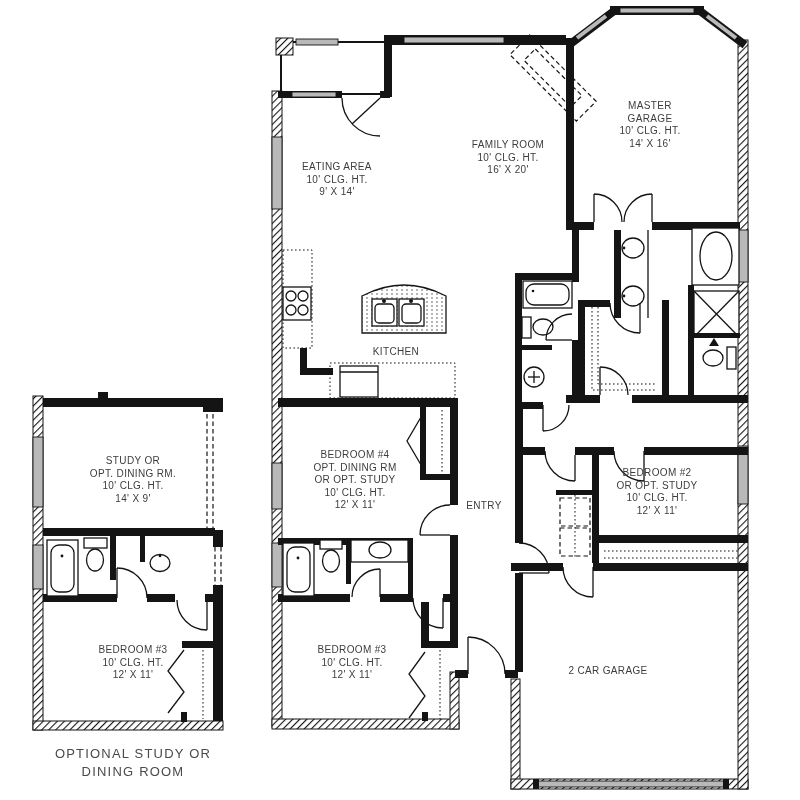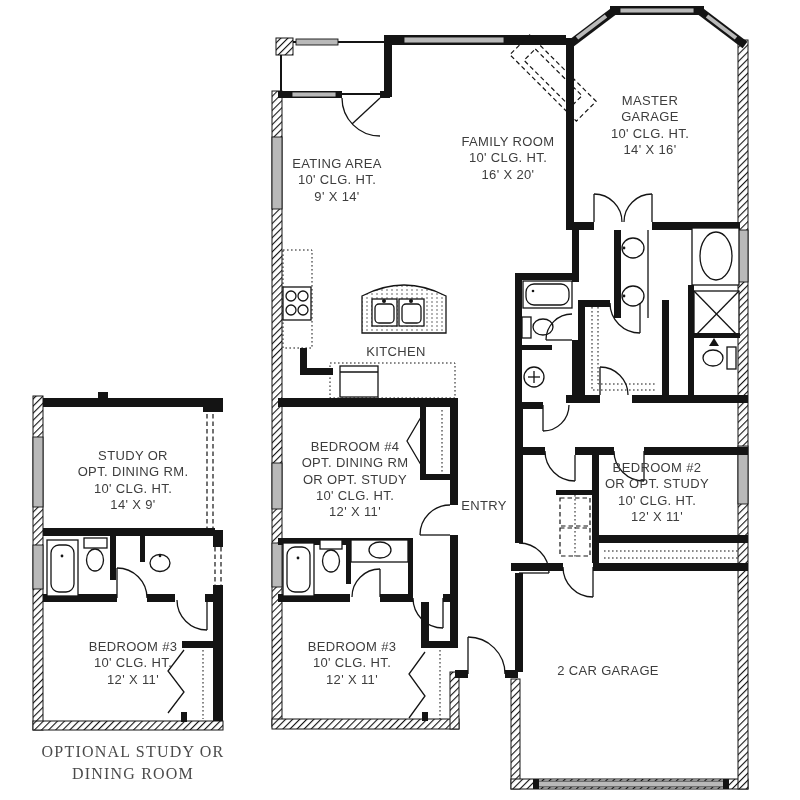--- a/index.html
+++ b/index.html
@@ -15,23 +15,23 @@
   .stage svg{position:absolute;left:0;top:0;}
   .wall{fill:var(--wall);}
   .hx{fill:url(#hatch);stroke:var(--wall);stroke-width:1;}
   .win{fill:var(--window);stroke:var(--wall);stroke-width:.9;}
   .ln{fill:none;stroke:var(--wall);stroke-width:1.3;}
   .lnw{fill:#fff;stroke:var(--wall);stroke-width:1.3;}
   .thin{fill:none;stroke:var(--wall);stroke-width:2;}
   .dot{fill:none;stroke:var(--wall);stroke-width:1;stroke-dasharray:1.6 2.4;}
   .dsh{fill:none;stroke:var(--wall);stroke-width:1.2;stroke-dasharray:4.5 3;}
   .lbl{position:absolute;transform:translate(-50%,-50%);text-align:center;
-       font-size:13px;line-height:1.25;color:var(--label);letter-spacing:.35px;
+       font-size:10px;line-height:1.25;color:var(--label);letter-spacing:.35px;
        white-space:nowrap;}
-  .caption{font-size:16px;letter-spacing:1.2px;color:var(--caption);line-height:1.4;font-family:Liberation Serif, serif;}
+  .caption{font-size:13px;letter-spacing:1.2px;color:var(--caption);line-height:1.4;}
 </style>
 </head>
 <body>
 
 <div class="stage">
 
 <svg width="800" height="800" viewBox="0 0 800 800">
   <defs>
     <pattern id="hatch" width="5" height="5" patternUnits="userSpaceOnUse" patternTransform="rotate(45)">
       <rect width="5" height="5" fill="#ffffff"></rect>

